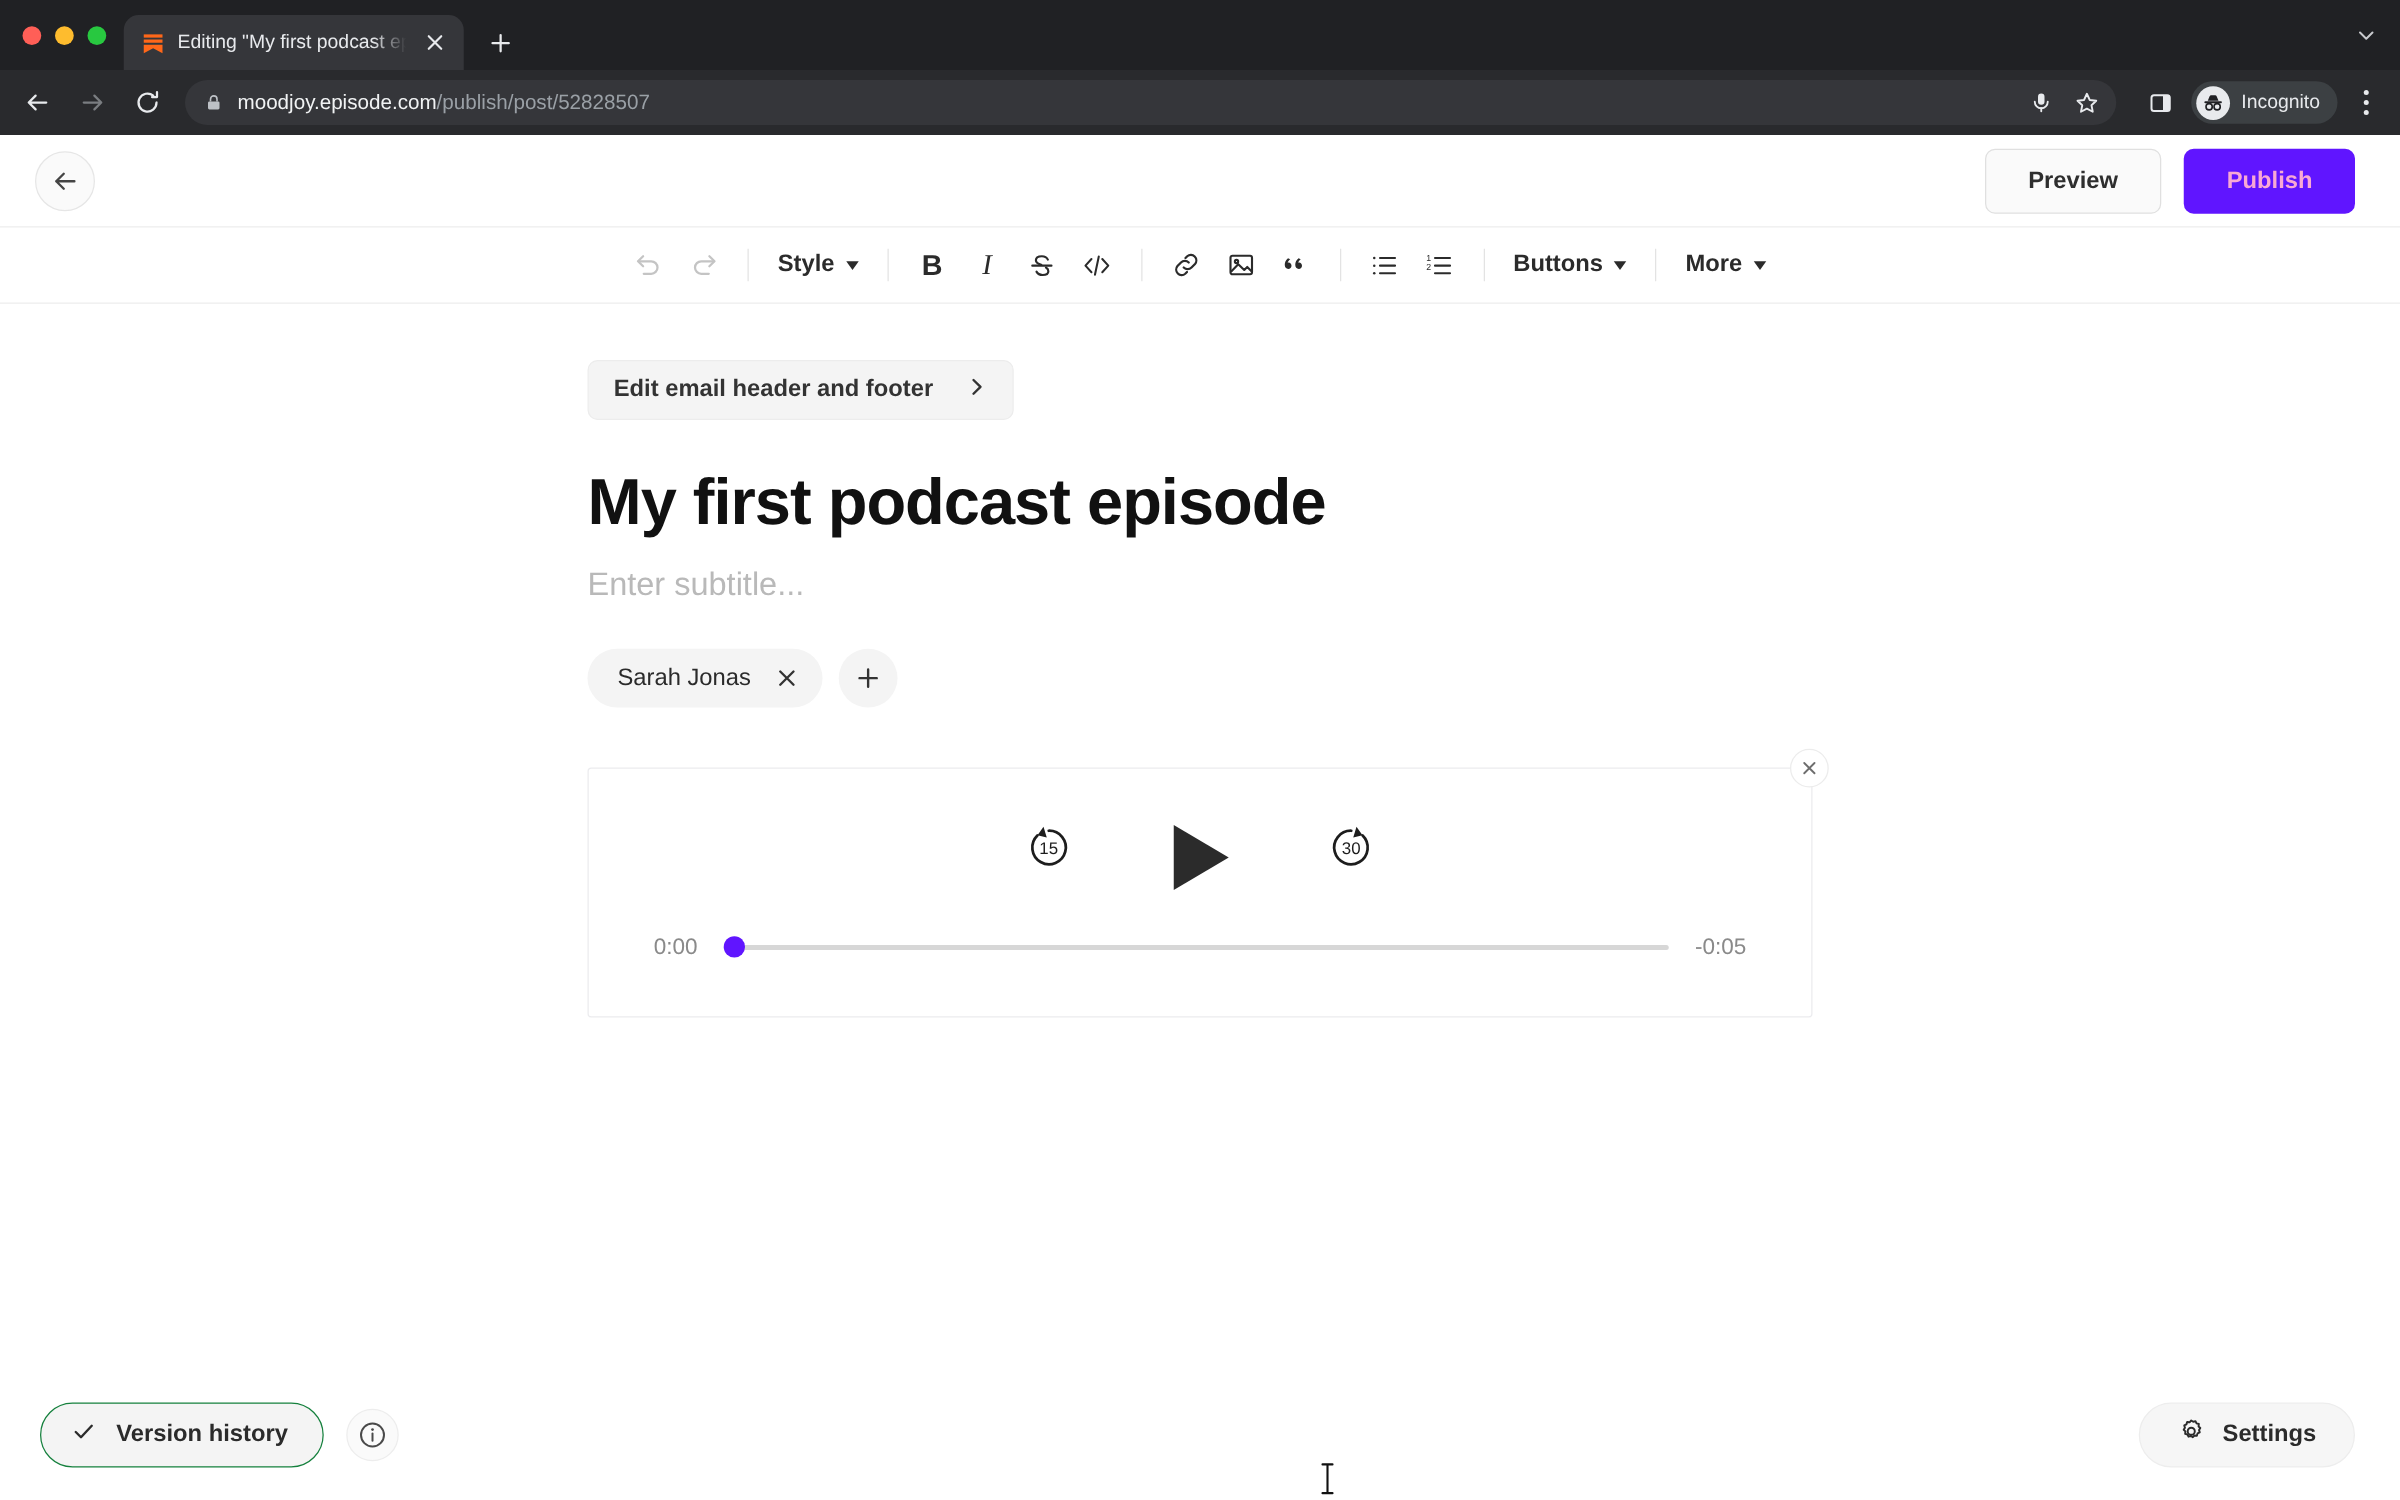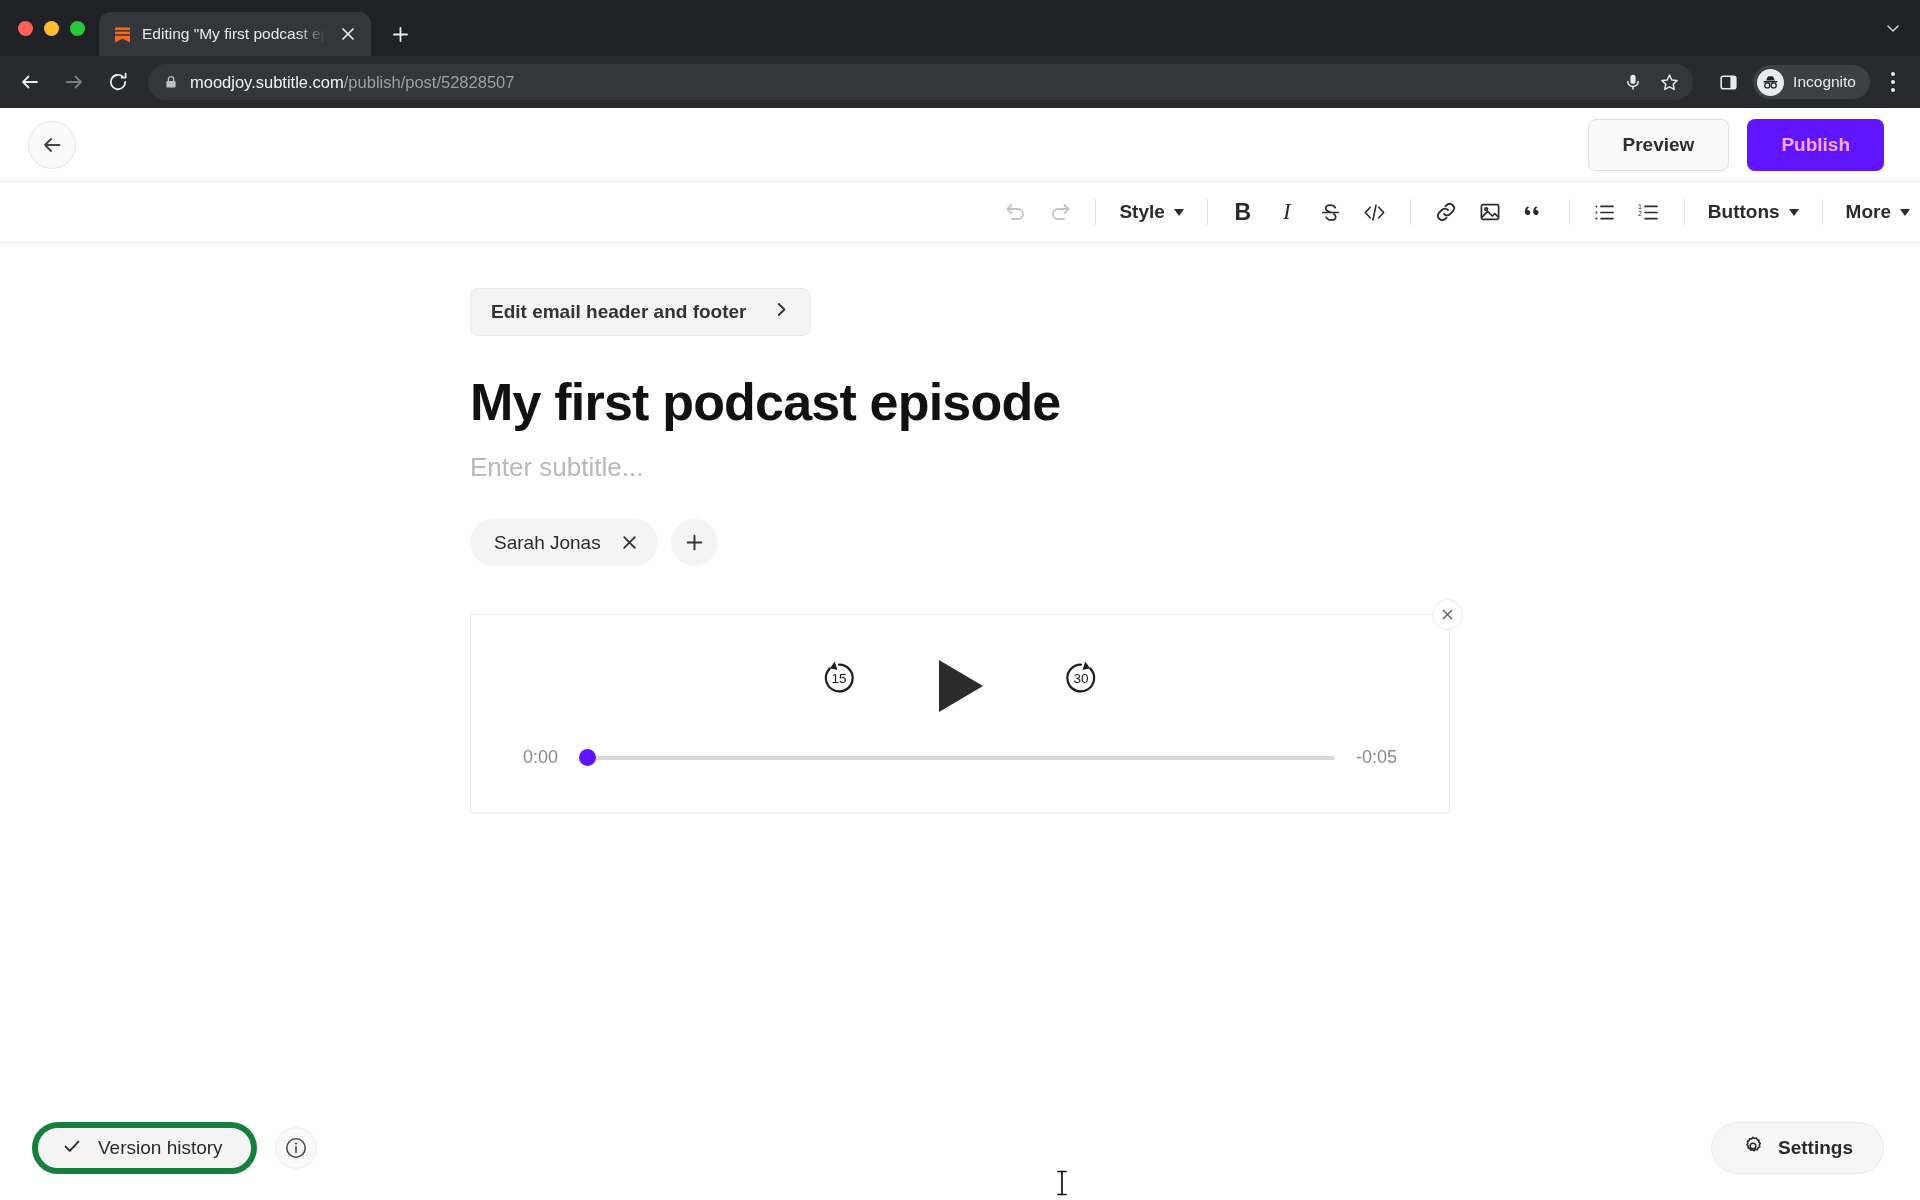--- a/index.html
+++ b/index.html
@@ -101,21 +101,21 @@
     display: flex; align-items: center; justify-content: center; text-align: center;
   }
   .btn-publish {
     height: 52px; padding: 0 34px; border-radius: 8px; border: none;
     background: #6015ff; color: #f9a8d4; font-size: 19px; font-weight: 700;
     display: flex; align-items: center; justify-content: center;
   }
 
   .edit-toolbar {
     height: 62px; flex: none; border-top: 1px solid #ededed; border-bottom: 1px solid #ededed;
-    display: flex; align-items: center; justify-content: flex-end; gap: 0;
+    display: flex; align-items: center; justify-content: center; gap: 0;
     background: #fff;
   }
   .tb-btn {
     height: 44px; min-width: 44px; padding: 0 9px; display: flex; align-items: center;
     justify-content: center; color: #2b2b2b; border-radius: 6px;
   }
   .tb-btn.disabled { color: #c4c4c4; }
   .tb-drop { padding: 0 10px; gap: 9px; font-size: 19px; font-weight: 600; color: #2b2b2b; }
   .tb-sep { width: 1px; height: 26px; background: #e3e3e3; margin: 0 13px; flex: none; }
   .caret { width: 0; height: 0; border-left: 5.5px solid transparent; border-right: 5.5px solid transparent; border-top: 7px solid #2b2b2b; }
@@ -176,23 +176,23 @@
   .text-caret {
     position: absolute; left: 1055px; top: 925px; width: 14px; height: 30px;
     color: #111;
   }
 
   .bottom-bar {
     position: absolute; left: 0; right: 0; bottom: 0; height: 104px;
     display: flex; align-items: center; padding: 0 36px 0 32px; background: transparent;
   }
   .version-pill {
-    height: 52px; border-radius: 26px; background: #f4f4f4; border: 6px solid #15803d;
+    height: 52px; border-radius: 26px; background: #f4f4f4; border: 1px solid #15803d;
     display: flex; align-items: center; gap: 16px; padding: 0 28px 0 24px;
-    font-size: 19px; font-weight: 400; color: #2b2b2b;
+    font-size: 19px; font-weight: 700; color: #2b2b2b;
   }
   .info-circle {
     width: 42px; height: 42px; border-radius: 50%; background: #fafafa;
     border: 1px solid #ededed; display: flex; align-items: center; justify-content: center;
     color: #4a4a4a; margin-left: 18px;
   }
   .settings-pill {
     margin-left: auto; height: 52px; border-radius: 26px; background: #f6f6f6;
     border: 1px solid #ededed; display: flex; align-items: center; gap: 14px;
     padding: 0 30px; font-size: 19px; font-weight: 600; color: #2b2b2b;
@@ -260,21 +260,21 @@
     </div>
 
     <div class="omnibox">
       <span class="lock-ico">
         <svg width="14" height="14" viewBox="0 0 14 14" fill="currentColor">
           <rect x="2.4" y="6.1" width="9.2" height="6.4" rx="1.1"></rect>
           <path d="M4.4 6.1 V4.3 a2.6 2.6 0 0 1 5.2 0 V6.1" fill="none" stroke="currentColor" stroke-width="1.3"></path>
         </svg>
       </span>
       <span class="url">
-        <span class="host">moodjoy.subtitle.com</span><span class="path">/publish/post/52828507</span>
+        <span class="host">moodjoy.episode.com</span><span class="path">/publish/post/52828507</span>
       </span>
       <span class="omni-actions">
         <span class="omni-ico">
           <svg width="18" height="18" viewBox="0 0 18 18" fill="none" stroke="currentColor" stroke-width="1.5" stroke-linecap="round">
             <rect x="6.4" y="1.8" width="5.2" height="9" rx="2.6" fill="currentColor" stroke="none"></rect>
             <path d="M3.8 8.4 a5.2 5.2 0 0 0 10.4 0"></path>
             <path d="M9 13.6 V16"></path>
           </svg>
         </span>
         <span class="omni-ico">

